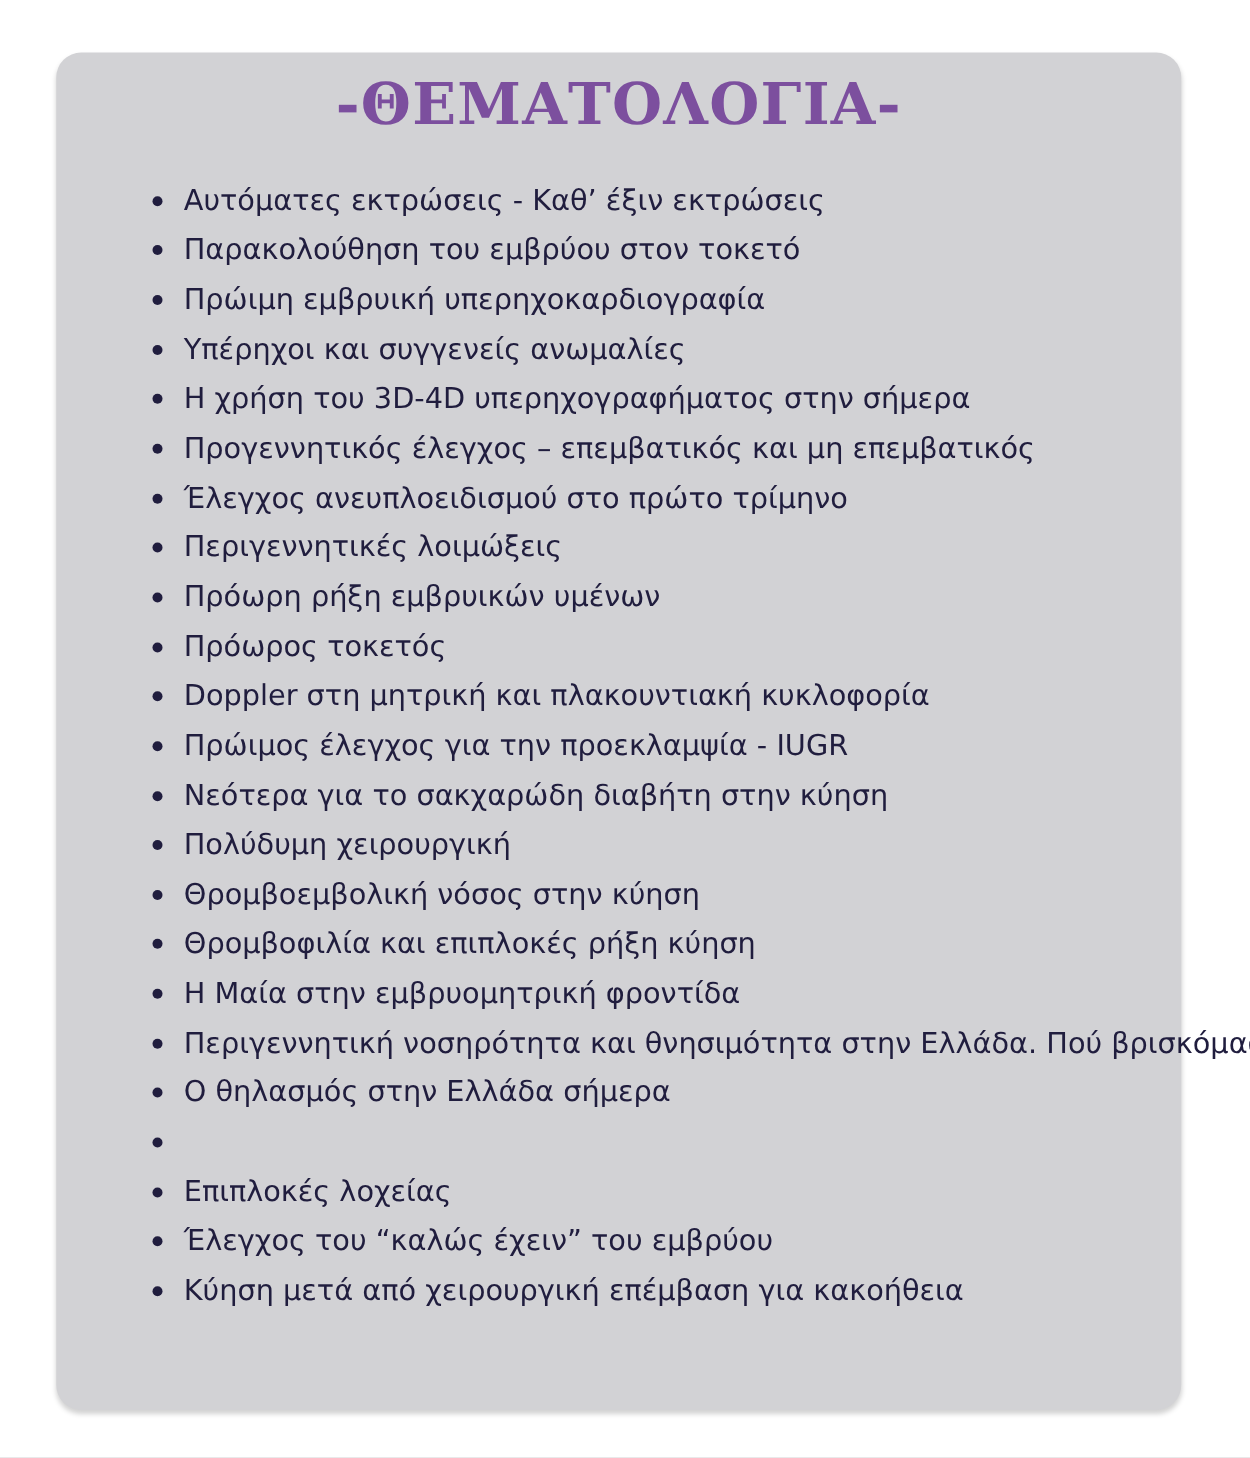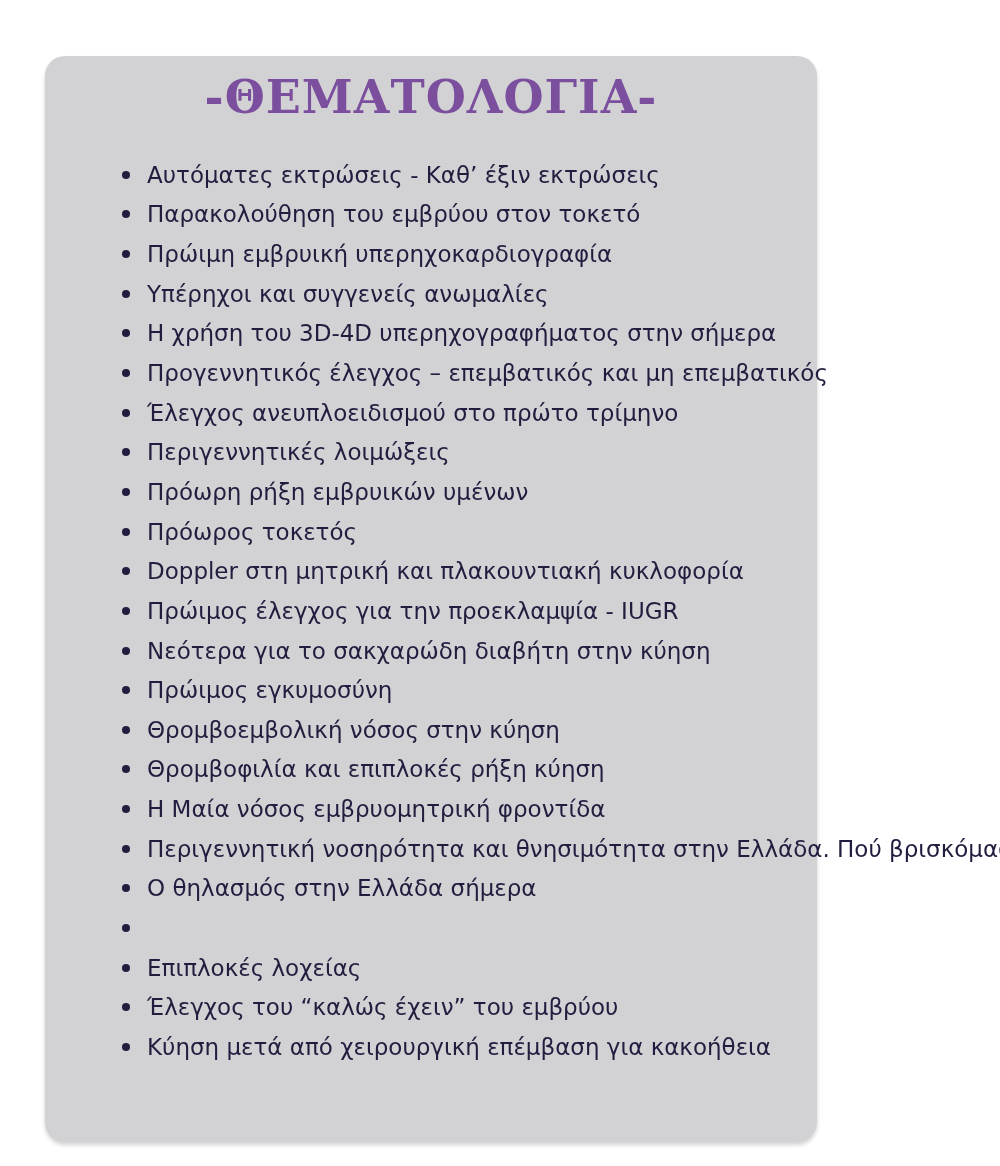--- a/index.html
+++ b/index.html
@@ -17,22 +17,22 @@
     width: 1000px;
     height: 1166px;
     background: var(--page-bg);
     font-family: "DejaVu Sans", "Liberation Sans", sans-serif;
     position: relative;
     overflow: hidden;
   }
   .panel {
     position: absolute;
     left: 45px;
-    top: 56px;
-    width: 772px;
+    top: 42px;
+    width: 900px;
     height: 1086px;
     background: var(--panel-bg);
     border-radius: 20px;
     box-shadow: 0 3px 4px rgba(0,0,0,0.18);
   }
   .title {
     margin: 0;
     padding-top: 14px;
     text-align: center;
     font-family: "DejaVu Serif", "Liberation Serif", serif;
@@ -124,33 +124,33 @@
       <li>
         <span class="bullet"></span>
         <span class="topic">Πρώιμος έλεγχος για την προεκλαμψία - IUGR</span>
       </li>
       <li>
         <span class="bullet"></span>
         <span class="topic">Νεότερα για το σακχαρώδη διαβήτη στην κύηση</span>
       </li>
       <li>
         <span class="bullet"></span>
-        <span class="topic">Πρώιμος εγκυμοσύνη</span>
+        <span class="topic">Πολύδυμη χειρουργική</span>
       </li>
       <li>
         <span class="bullet"></span>
         <span class="topic">Θρομβοεμβολική νόσος στην κύηση</span>
       </li>
       <li>
         <span class="bullet"></span>
         <span class="topic">Θρομβοφιλία και επιπλοκές ρήξη κύηση</span>
       </li>
       <li>
         <span class="bullet"></span>
-        <span class="topic">Η Μαία νόσος εμβρυομητρική φροντίδα</span>
+        <span class="topic">Η Μαία στην εμβρυομητρική φροντίδα</span>
       </li>
       <li>
         <span class="bullet"></span>
         <span class="topic">Περιγεννητική νοσηρότητα και θνησιμότητα στην Ελλάδα. Πού βρισκόμαστε;</span>
       </li>
       <li>
         <span class="bullet"></span>
         <span class="topic">Ο θηλασμός στην Ελλάδα σήμερα</span>
       </li>
       <li>

